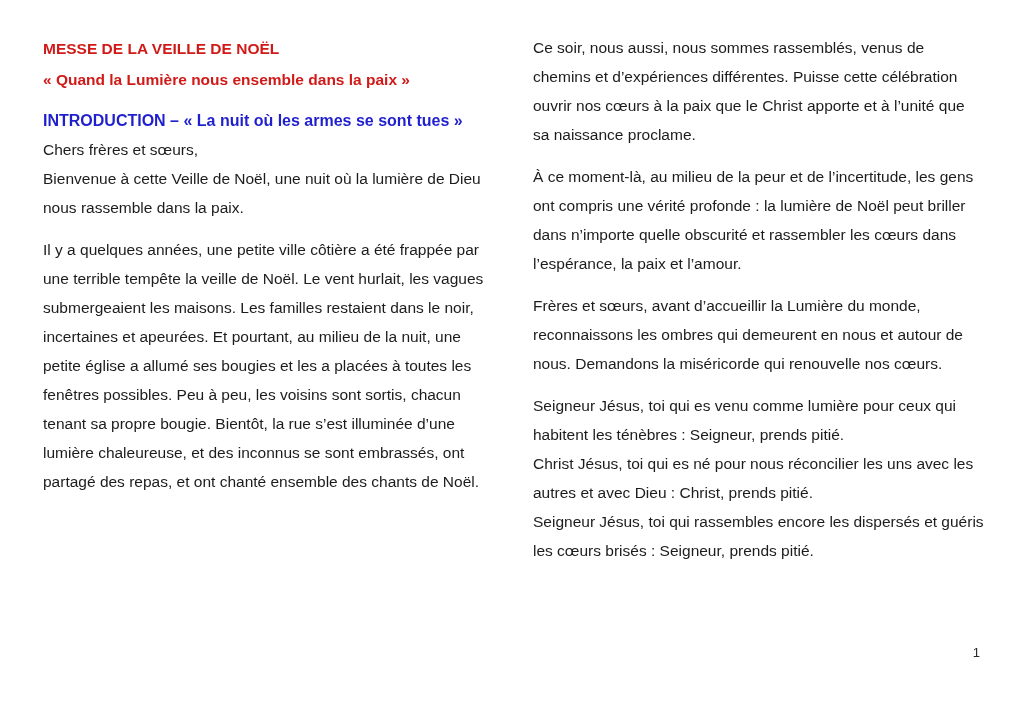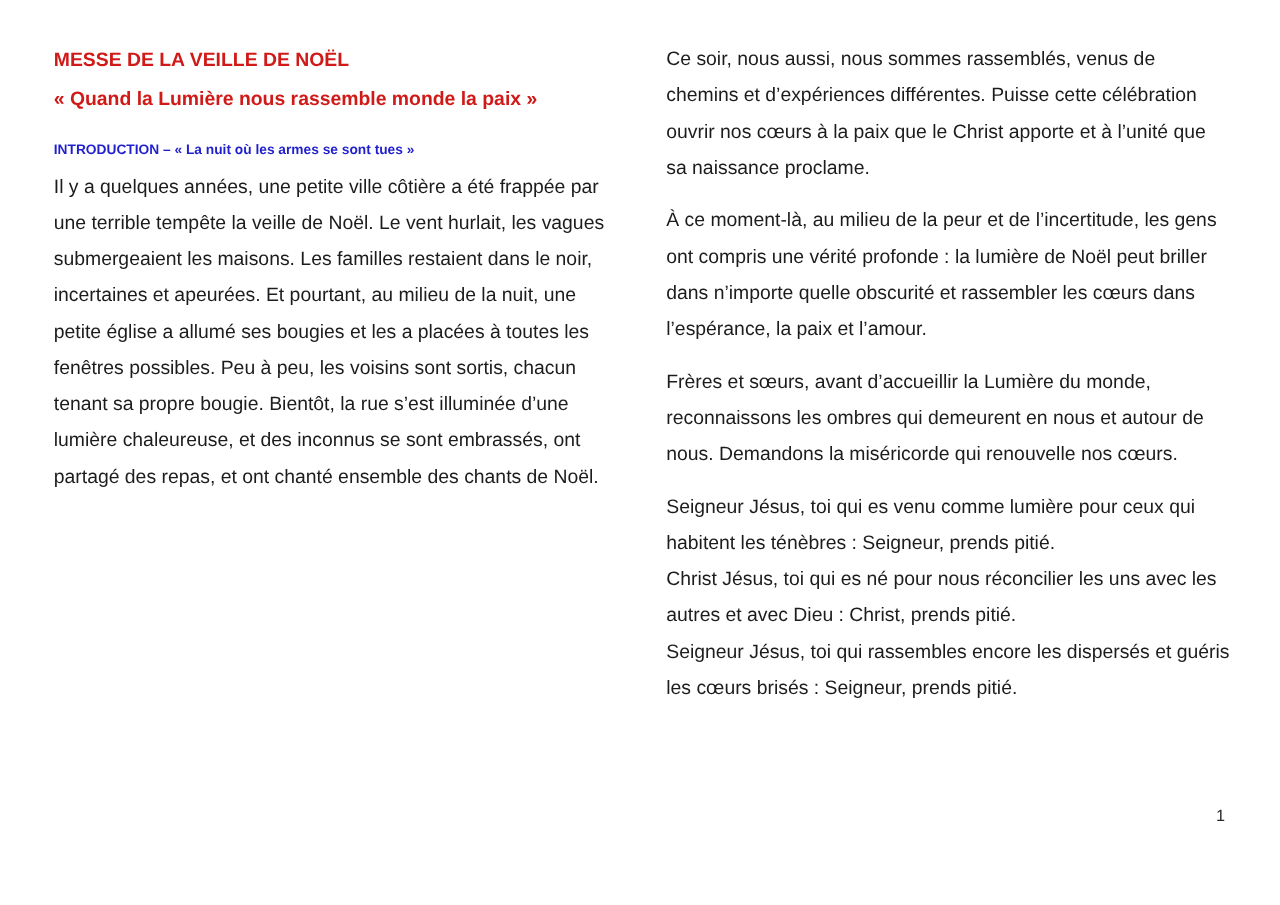--- a/index.html
+++ b/index.html
@@ -29,21 +29,21 @@
   }
   .red-line {
     color: var(--heading-red, #d01a18);
     font-weight: bold;
     font-size: 15.5px;
     line-height: 31px;
   }
   .blue-heading {
     color: var(--heading-blue, #1f1fce);
     font-weight: bold;
-    font-size: 11px;
+    font-size: 16px;
     line-height: 29px;
     margin-top: 11px;
   }
   .para {
     white-space: pre-line;
     margin-bottom: 13px;
     text-align: left;
   }
   .para:last-child { margin-bottom: 0; }
   .page-number {
@@ -56,24 +56,26 @@
   }
 </style>
 </head>
 <body>
 
 <div class="page">
   <div class="columns">
 
     <div class="col">
       <div class="red-line">MESSE DE LA VEILLE DE NOËL</div>
-      <div class="red-line">« Quand la Lumière nous rassemble monde la paix »</div>
+      <div class="red-line">« Quand la Lumière nous ensemble dans la paix »</div>
 
       <div class="blue-heading">INTRODUCTION – « La nuit où les armes se sont tues »</div>
 
+      <p class="para">Chers frères et sœurs,
+Bienvenue à cette Veille de Noël, une nuit où la lumière de Dieu nous rassemble dans la paix.</p>
       <p class="para">Il y a quelques années, une petite ville côtière a été frappée par une terrible tempête la veille de Noël. Le vent hurlait, les vagues submergeaient les maisons. Les familles restaient dans le noir, incertaines et apeurées. Et pourtant, au milieu de la nuit, une petite église a allumé ses bougies et les a placées à toutes les fenêtres possibles. Peu à peu, les voisins sont sortis, chacun tenant sa propre bougie. Bientôt, la rue s’est illuminée d’une lumière chaleureuse, et des inconnus se sont embrassés, ont partagé des repas, et ont chanté ensemble des chants de Noël.</p>
     </div>
 
     <div class="col">
       <p class="para">Ce soir, nous aussi, nous sommes rassemblés, venus de chemins et d’expériences différentes. Puisse cette célébration ouvrir nos cœurs à la paix que le Christ apporte et à l’unité que sa naissance proclame.</p>
       <p class="para">À ce moment-là, au milieu de la peur et de l’incertitude, les gens ont compris une vérité profonde : la lumière de Noël peut briller dans n’importe quelle obscurité et rassembler les cœurs dans l’espérance, la paix et l’amour.</p>
 
 
       <p class="para">Frères et sœurs, avant d’accueillir la Lumière du monde, reconnaissons les ombres qui demeurent en nous et autour de nous. Demandons la miséricorde qui renouvelle nos cœurs.</p>
       <p class="para">Seigneur Jésus, toi qui es venu comme lumière pour ceux qui habitent les ténèbres : Seigneur, prends pitié.

